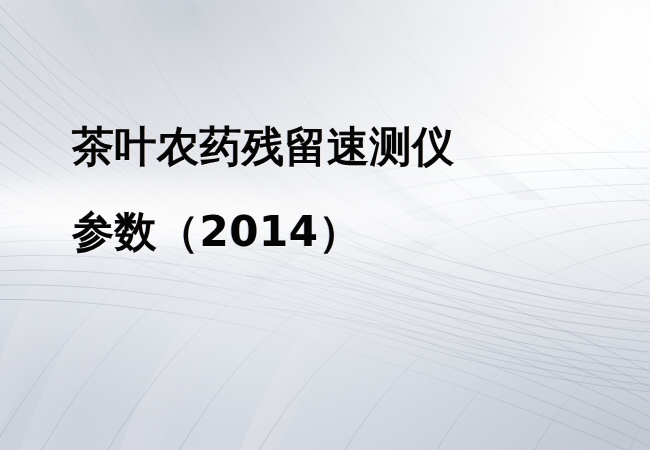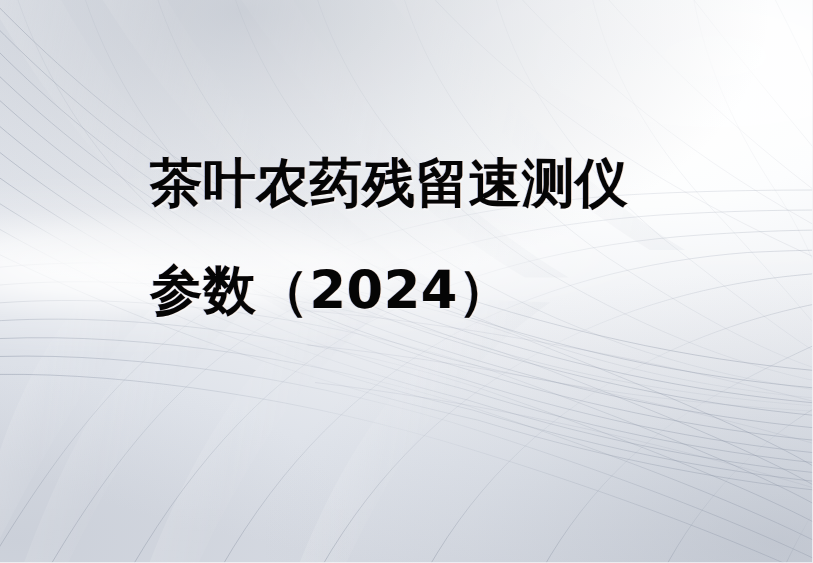--- a/index.html
+++ b/index.html
@@ -50,21 +50,20 @@
   }
 
   .bg-svg { pointer-events: none; }
 
   
   .title-block {
     position: absolute;
     left: 72px;
     top: 126px;
     width: 520px;
-    margin-left: 48px;
   }
   .title-line {
     color: #050505;
     font-weight: 700;
     font-size: 42px;
     line-height: 1;
     letter-spacing: 0.5px;
     white-space: nowrap;
     text-shadow:
       0.6px 0 0 rgba(190,120,70,0.30),
@@ -175,16 +174,16 @@
       <path d="M 252,306 C 372,320 512,348 670,396"></path>
     </g>
   </svg>
 
   <div class="bg-layer bg-sweep"></div>
 
   <div class="bg-layer bg-vignette"></div>
 
   <div class="title-block">
     <div class="title-line">茶叶农药残留速测仪</div>
-    <div class="title-line">参数（2024）</div>
+    <div class="title-line">参数（2014）</div>
   </div>
 
 </div>
 
 </body></html>

